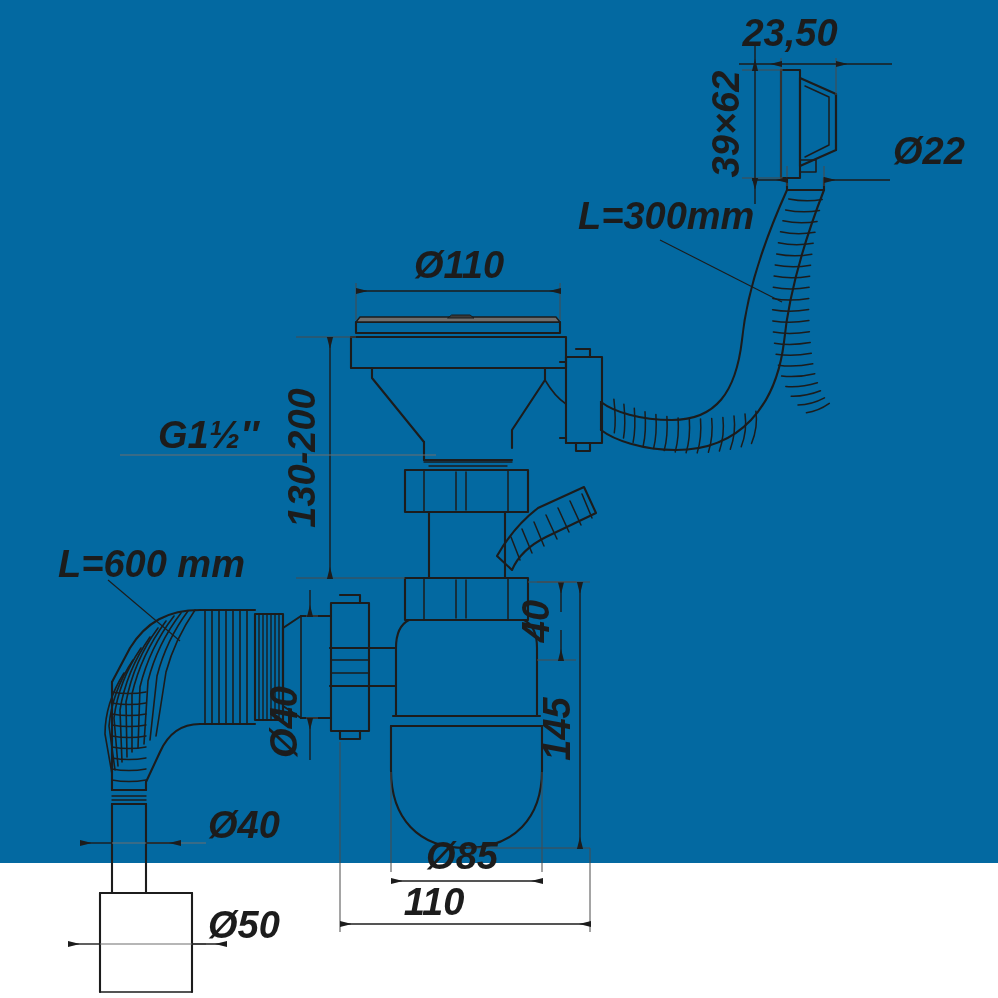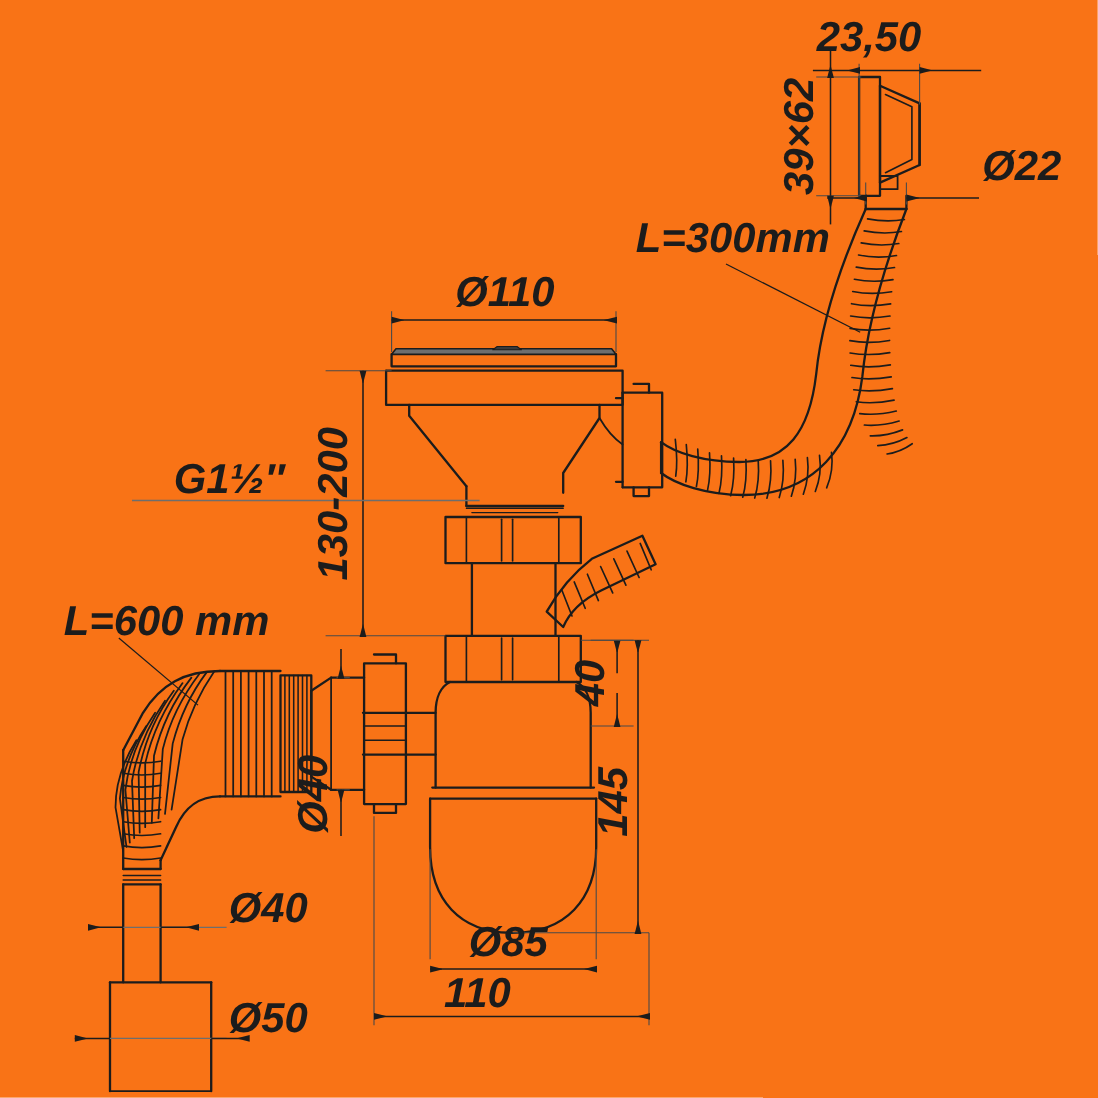--- a/index.html
+++ b/index.html
@@ -1,18 +1,18 @@
 <!DOCTYPE html>
 <html><head>
 <meta charset="utf-8">
 <style>
   html,body{margin:0;padding:0;background:#ffffff;}
   body{width:998px;height:998px;overflow:hidden;
        font-family:"Liberation Sans","DejaVu Sans",sans-serif;}
-  #sheet{position:relative;width:998px;height:998px;background:#f97316;}
+  #sheet{position:relative;width:998px;height:863px;background:#0369a1;}
   svg{display:block;}
   .dimtext{
     font-family:"Liberation Sans","DejaVu Sans",sans-serif;
     font-style:italic;font-weight:700;fill:#1c1c1c;
   }
 </style>
 </head>
 <body>
 
 <div id="sheet">

